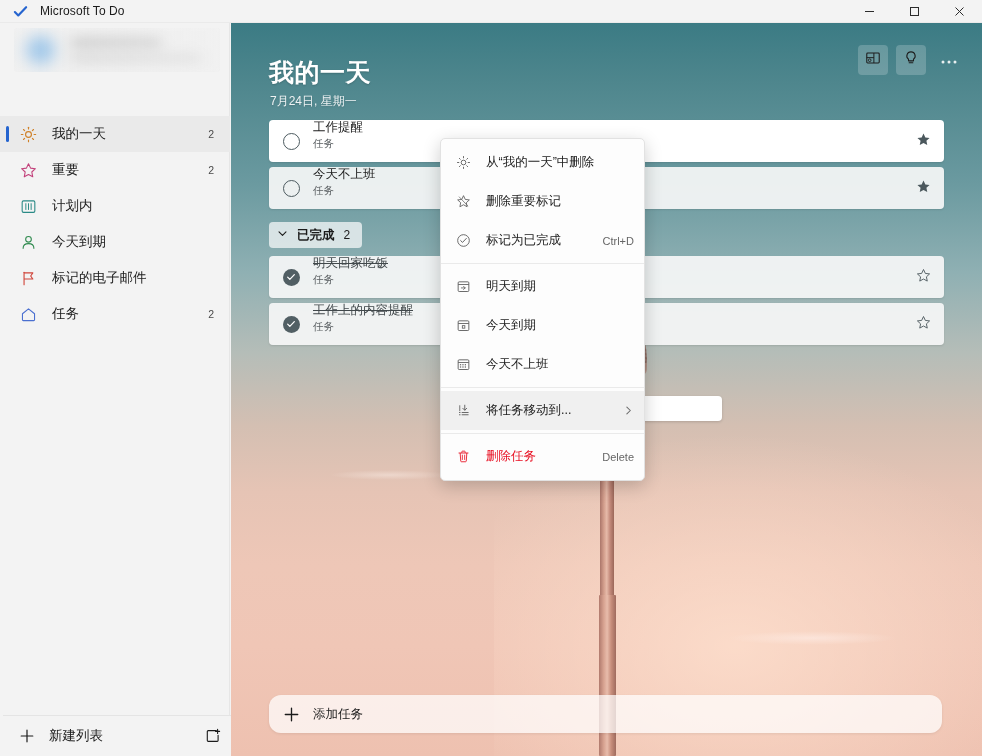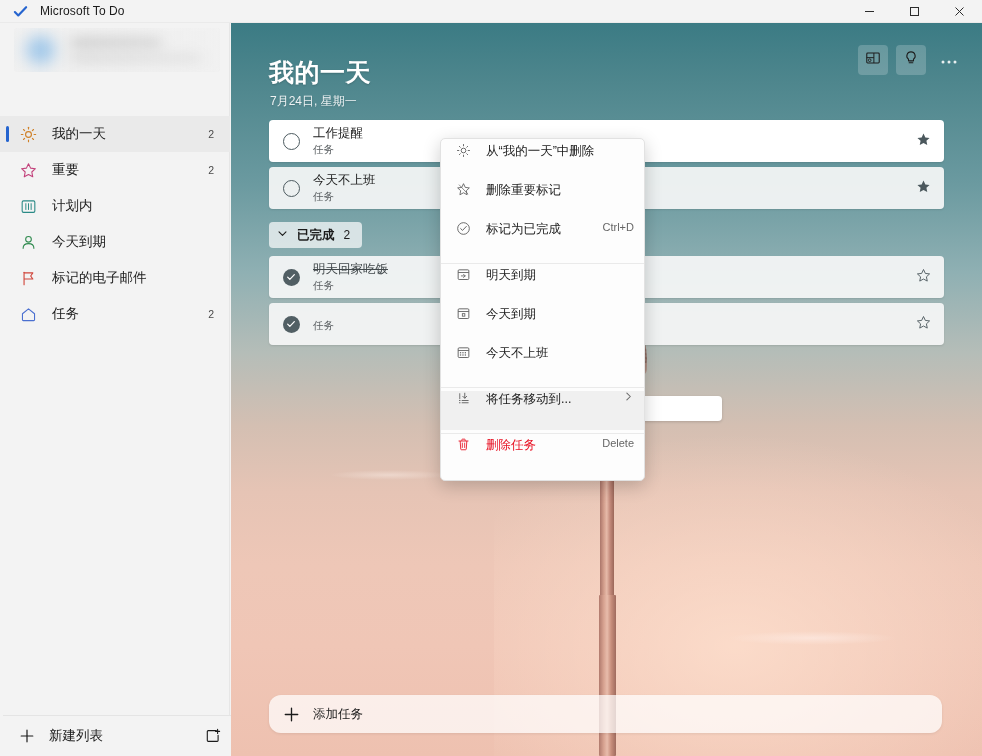--- a/index.html
+++ b/index.html
@@ -236,21 +236,21 @@
   }
   .hdr-btn.plain { background: transparent; color: #e9eff0; }
 
   
   .tasklist { position: absolute; left: 38px; top: 97px; width: 675px; }
   .task {
     position: relative;
     height: 42px; margin-bottom: 5px;
     background: rgba(245,246,246,.93);
     border-radius: 4px;
-    display: flex; align-items: center;
+    display: flex; 
     box-shadow: 0 1px 2px rgba(0,0,0,.10);
   }
   .task.active { background: #ffffff; }
   .task-check { width: 44px; display: flex; align-items: center; justify-content: center; }
   .tcircle {
     width: 17px; height: 17px; border-radius: 50%;
     border: 1.4px solid #4d5b60;
   }
   .tcircle.done {
     border: 0; background: #515f64;
@@ -296,21 +296,21 @@
     position: absolute; left: 440px; top: 138px;
     width: 205px;
     background: #fdfdfd;
     border: 1px solid #e2e2e2;
     border-radius: 5px;
     box-shadow: 0 5px 18px rgba(0,0,0,.20);
     padding: 4px 0;
     z-index: 40;
   }
   .mi {
-    height: 39px; display: flex; align-items: flex-start;
+    height: 39px; display: flex; align-items: center;
     padding: 0 10px 0 10px;
     font-size: 12.5px; color: #1b1b1b;
   }
   .mi.hl { background: #f0f0f0; }
   .mi-ic { width: 24px; display: flex; align-items: center; justify-content: center; color: #5e5e5e; flex: 0 0 24px; }
   .mi-lbl { margin-left: 11px; flex: 1; white-space: nowrap; }
   .mi-acc { font-size: 11px; color: #666; margin-left: 8px; }
   .mi-arrow { color: #6a6a6a; display:flex; align-items:center; }
   .mi.danger .mi-lbl { color: #e81123; }
   .mi.danger .mi-ic { color: #e81123; }
@@ -573,20 +573,21 @@
 
       <div class="task">
         <div class="task-check">
           <div class="tcircle done">
             <svg width="10" height="10" viewBox="0 0 12 12">
                 <path d="M2 6.2 L4.6 8.8 L10 3.2" stroke="#fff" stroke-width="1.5" fill="none" stroke-linecap="round" stroke-linejoin="round"></path>
               </svg>
           </div>
         </div>
         <div class="task-body">
+          <div class="task-title done">工作上的内容提醒</div>
           <div class="task-sub">任务</div>
         </div>
         <div class="task-star">
           <span>
             <svg width="15" height="15" viewBox="0 0 18 18">
                 <path d="M9 1.8 L11.2 6.5 L16.3 7.1 L12.5 10.6 L13.5 15.7 L9 13.2 L4.5 15.7 L5.5 10.6 L1.7 7.1 L6.8 6.5 Z" stroke="#4b585d" stroke-width="1.1" fill="none" stroke-linejoin="round"></path>
               </svg>
           </span>
         </div>
       </div>

